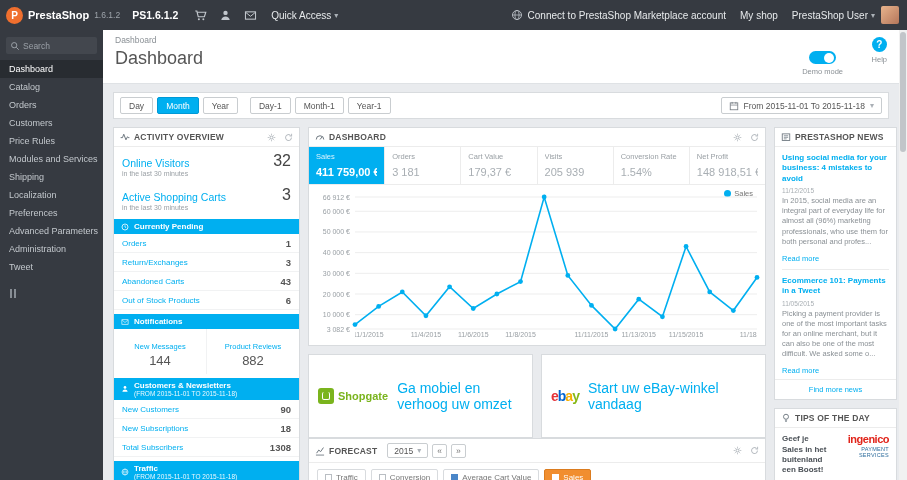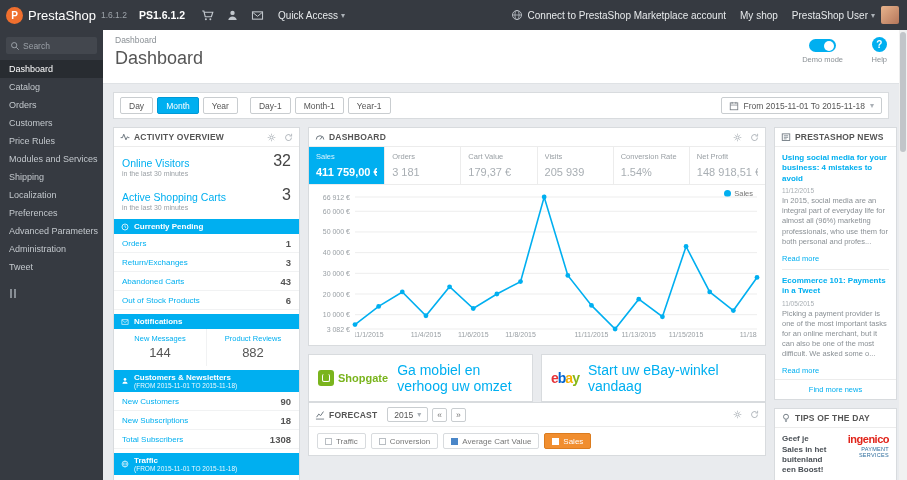--- a/index.html
+++ b/index.html
@@ -2,21 +2,21 @@
 <html><head>
 <meta charset="utf-8">
 <style>
 *{margin:0;padding:0;box-sizing:border-box}
 body{width:907px;height:480px;overflow:hidden;font-family:"Liberation Sans",sans-serif;background:#e9ebee;position:relative;font-size:10px;color:#555}
 .app{position:absolute;inset:0;width:907px;height:480px;overflow:hidden}
 
 .topbar{position:absolute;top:0;left:0;width:100%;height:30px;background:#363a41;display:flex;align-items:center;color:#d4d8dc;z-index:50;padding-right:4px}
 .brand{display:flex;align-items:center;gap:5px;padding:0 6px}
 .logo-circle{width:17px;height:17px;border-radius:50%;background:#f06f2e;display:inline-flex;align-items:center;justify-content:center;color:#fff;font-weight:bold;font-size:10px}
-.brand-name{color:#fff;font-size:13px;font-weight:normal}
+.brand-name{color:#fff;font-size:11px;font-weight:bold}
 .brand-ver{color:#9ea4ab;font-size:8.5px}
 .shopname{color:#fff;font-size:10.5px;font-weight:bold;margin:0 10px 0 6px}
 .tb-icon{width:13px;height:13px;color:#c2c7cd;margin:0 6px;cursor:pointer}
 .qa{margin-left:8px;font-size:10px;color:#e7eaec;cursor:pointer;display:flex;align-items:center;gap:3px}
 .caret{font-size:8px;color:#aab0b6}
 .tb-spacer{flex:1}
 .marketplace{display:flex;align-items:center;gap:5px;font-size:10px;color:#e7eaec;cursor:pointer}
 .mk-icon{width:12px;height:12px;color:#c2c7cd}
 .myshop{margin:0 14px;font-size:10px;color:#e7eaec;cursor:pointer}
 .user-menu{display:flex;align-items:center;gap:3px;font-size:10px;color:#e7eaec;cursor:pointer}
@@ -29,21 +29,21 @@
 .search-icon{position:absolute;left:4px;top:3.5px;width:10px;height:10px;color:#9aa0a7}
 .menu-item{padding:4px 9px;font-size:9px;color:#c3c8cd;cursor:pointer;white-space:nowrap}
 .menu-item.active{background:#282c31;color:#fff}
 .collapse-btn{margin:13px 10px;cursor:pointer;display:flex;gap:2px}
 .collapse-btn i{width:2px;height:9px;background:#878d94;display:inline-block}
 
 .main{position:absolute;top:30px;left:103px;width:796px;height:450px}
 .page-header{position:relative;background:#fff;height:54px;padding:5px 12px;border-bottom:1px solid #dfe2e5}
 .breadcrumb{font-size:8.5px;color:#8a9095}
 .page-title{font-size:18px;color:#555;font-weight:400;margin-top:3px}
-.demo-wrap{position:absolute;top:9px;right:56px;text-align:center}
+.demo-wrap{position:absolute;top:21px;right:56px;text-align:center}
 .toggle{width:27px;height:13px;background:#00aff0;border-radius:7px;position:relative;cursor:pointer;margin:0 auto}
 .toggle-knob{position:absolute;top:1.5px;right:2px;width:10px;height:10px;border-radius:50%;background:#fff}
 .tiny-label{font-size:7.5px;color:#8a9095;margin-top:3px}
 .help-wrap{position:absolute;top:7px;right:12px;text-align:center}
 .help-circle{width:15px;height:15px;border-radius:50%;background:#00aff0;color:#fff;font-size:10px;font-weight:bold;display:flex;align-items:center;justify-content:center;margin:0 auto;cursor:pointer}
 .content{position:absolute;top:54px;left:0;width:100%;height:396px;padding:8px 10px;overflow:hidden}
 
 .filterbar{background:#fff;border:1px solid #d8dbde;padding:4px 6px;display:flex;align-items:flex-end;gap:4px}
 .fbtn{border:1px solid #c9cdd0;background:#fff;color:#555;font-size:8.5px;padding:2.5px 8px;border-radius:2px;cursor:pointer;font-family:inherit}
 .fbtn.active{background:#00aff0;border-color:#0099d6;color:#fff}
@@ -69,21 +69,21 @@
 .stat-value{color:#444;font-size:16px;font-weight:300;line-height:1}
 .stat-sub{font-size:7px;color:#9aa0a5;margin-top:1px}
 .cyanbar{background:#00aff0;color:#fff;padding:3px 7px;display:flex;align-items:center;gap:5px;margin-top:4px}
 .bar-icon{width:8px;height:8px;color:#fff;flex:none}
 .bar-title{font-size:8px;font-weight:bold}
 .bar-range{font-size:6.5px;opacity:.92}
 .arow{display:flex;justify-content:space-between;align-items:center;padding:3.5px 8px;border-bottom:1px solid #f1f2f3}
 .arow-label{color:#00aff0;font-size:8px}
 .arow-value{color:#555;font-size:9.5px;font-weight:bold}
 .notif-cols{display:flex;text-align:center}
-.notif-col{flex:1;padding:5px 2px 6px}
+.notif-col{flex:1;padding:13px 2px 6px}
 .notif-col + .notif-col{border-left:1px solid #f1f2f3}
 .notif-label{color:#00aff0;font-size:7.5px}
 .notif-value{color:#555;font-size:13px;margin-top:2px}
 .ga-row{display:flex;align-items:center;gap:4px;padding:5px 8px}
 
 .kpis{display:flex;border-bottom:1px solid #ececec}
 .kpi{flex:1;padding:5px 7px 6px;cursor:pointer;min-width:0}
 .kpi + .kpi{border-left:1px solid #ececec}
 .kpi-label{font-size:7.5px;color:#9aa0a5;white-space:nowrap;overflow:hidden}
 .kpi-value{font-size:11px;color:#a8aeb3;margin-top:5px;white-space:nowrap;overflow:hidden}
@@ -95,21 +95,21 @@
 .legend-dot{width:7px;height:7px;border-radius:50%;background:#00aff0}
 .chart-grid{display:flex}
 .y-labels{width:42px;height:132px;position:relative;flex:none}
 .ytick{position:absolute;right:5px;font-size:7px;color:#9aa0a5;white-space:nowrap}
 .plot{flex:1;height:132px;position:relative;min-width:0}
 .plot svg{position:absolute;inset:0;width:100%;height:100%;overflow:visible}
 .x-labels{margin-left:42px;height:12px;position:relative;overflow:hidden}
 .xtick{position:absolute;top:2px;font-size:7px;color:#9aa0a5;white-space:nowrap}
 
 .promos{display:flex;gap:8px}
-.promo{flex:1;background:#fff;border:1px solid #d8dbde;padding:7px 9px;display:flex;align-items:center;gap:9px;min-width:0}
+.promo{flex:1;background:#fff;border:1px solid #d8dbde;padding:25px 9px;display:flex;align-items:center;gap:9px;min-width:0}
 .sg-logo{display:flex;align-items:center;gap:4px;flex:none}
 .sg-square{width:16px;height:16px;border-radius:3px;background:#7ab41d;position:relative}
 .sg-square:after{content:"";position:absolute;inset:4px;border:1.5px solid #fff;border-top:none;border-radius:2px}
 .sg-text{color:#7ab41d;font-size:11px;font-weight:bold}
 .promo-link{color:#00aff0;font-size:14px;cursor:pointer}
 .ebay-logo{font-size:14px;font-weight:bold;letter-spacing:-1px;flex:none}
 .eb-e{color:#e53238}.eb-b{color:#0064d2}.eb-a{color:#f5af02}.eb-y{color:#86b817}
 
 .year-select{border:1px solid #c9cdd0;border-radius:2px;padding:1.5px 6px;font-size:8.5px;color:#555;display:flex;align-items:center;gap:4px;margin-left:6px;cursor:pointer}
 .nav-btn{border:1px solid #c9cdd0;border-radius:2px;padding:0 4px;font-size:8.5px;color:#777;cursor:pointer;line-height:12px}

